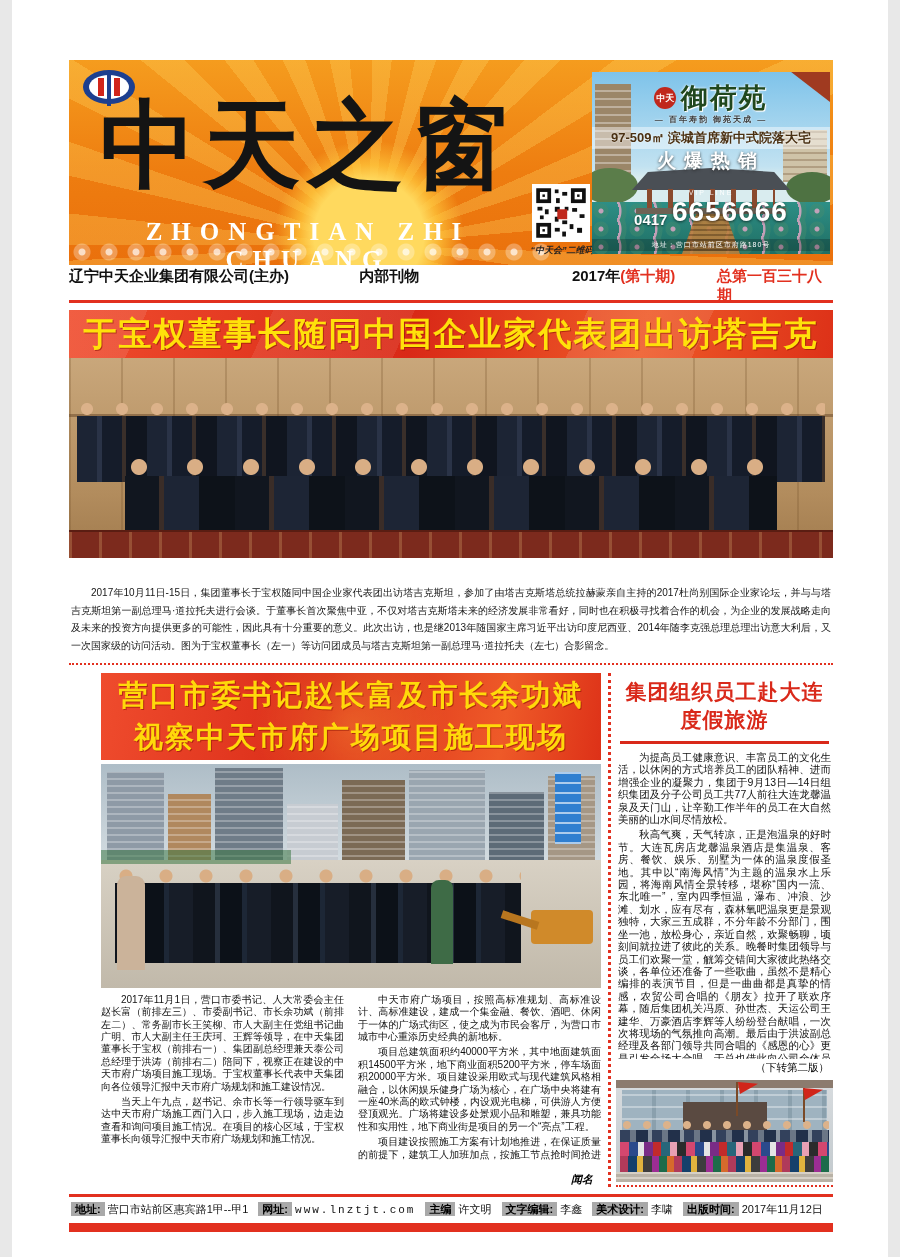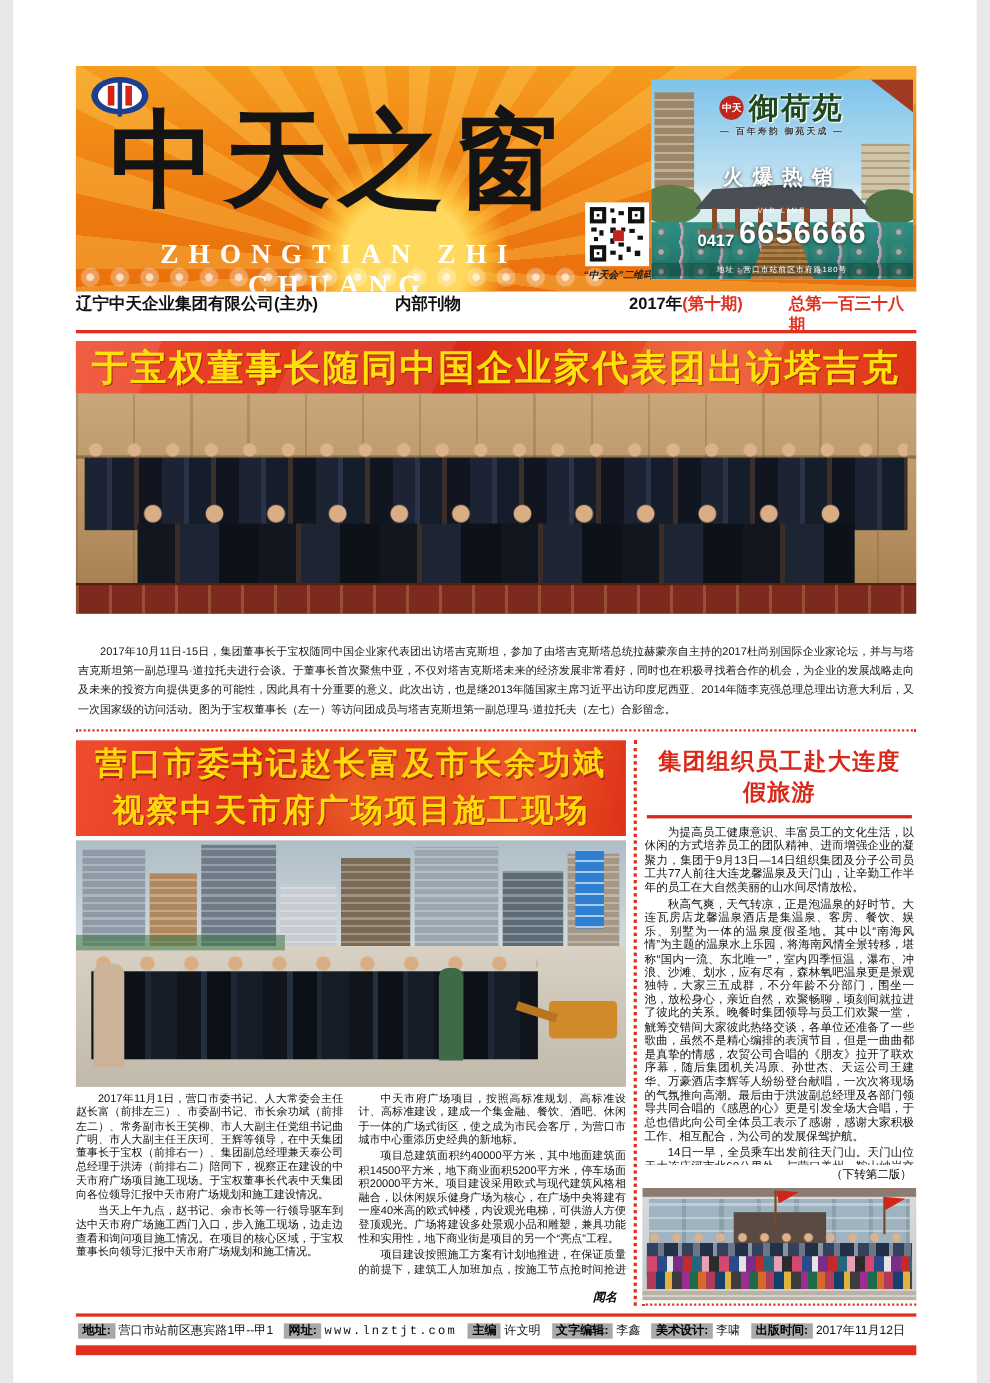--- a/index.html
+++ b/index.html
@@ -103,21 +103,21 @@
     background-image:radial-gradient(circle at 14px 9px, #d9ae85 0 7.5px, rgba(0,0,0,0) 8.5px); background-size:56px 19px; }
   .del-bodies2 { position:absolute; left:56px; right:56px; top:118px; height:56px;
     background:repeating-linear-gradient(90deg, #11161f 0 34px, #3a2d28 34px 39px, #1d2535 39px 74px, #0d1219 74px 110px); }
   .del-carpet { position:absolute; left:0; right:0; bottom:0; height:28px; background:#7c2a1d; border-top:2px solid #5a1d12; }
   .del-carpet:after { content:""; position:absolute; inset:0;
     background:repeating-linear-gradient(90deg, rgba(214,166,106,.30) 0 3px, rgba(0,0,0,0) 3px 30px); }
   .lead-caption { padding:26px 2px 9px; font-size:10px; line-height:17.5px; text-align:justify; text-indent:2em;
     color:#151515; border-bottom:2px dotted #e2301f; }
 
   
-  .columns { display:flex; margin-top:8px; height:514px; }
+  .columns { display:flex; margin-top:8px; height:514px;margin-left:32px; }
   .col-left { width:500px; display:flex; flex-direction:column; }
   .col-divider { border-left:3px dotted #e2301f; margin:0 5px 0 7px; }
   .col-right { flex:1; display:flex; flex-direction:column; border-bottom:2px dotted #e2301f; padding-bottom:3px; }
 
   .left-headline { height:88px; text-align:center; padding-top:1px;
     background:
       radial-gradient(circle 120px at 50% 60%, rgba(255,170,60,.35), rgba(0,0,0,0) 80%),
       linear-gradient(100deg, #ef4c2d, #da2b18 45%, #ee5a28 80%, #dd3118);
     color:#ffd90a; font-size:29px; font-weight:bold; letter-spacing:2px; line-height:42px;
     text-shadow:1px 1px 0 rgba(140,20,5,.6); }
@@ -249,20 +249,21 @@
       <div class="ad-lotus"></div>
       <div class="ad-bridge"></div>
       <div class="ad-pav-roof"></div>
       <div class="ad-pav-col"></div>
       <div class="ad-pav-base"></div>
       <div class="ad-brandrow">
         <span class="ad-badge">中天</span>
         <span class="ad-brand">御荷苑</span>
       </div>
       <div class="ad-tagline">— 百年寿韵 御苑天成 —</div>
+      <div class="ad-offer">97-509㎡ 滨城首席新中式院落大宅</div>
       <div class="ad-promo">火爆热销</div>
       <div class="ad-vip">
         <span class="ad-viplabel">VIP LINE</span>
         <span class="ad-phone-area">0417</span>
         <span class="ad-phone">6656666</span>
       </div>
       <div class="ad-addr">地址：营口市站前区市府路180号</div>
     </div>
   </div>
 

